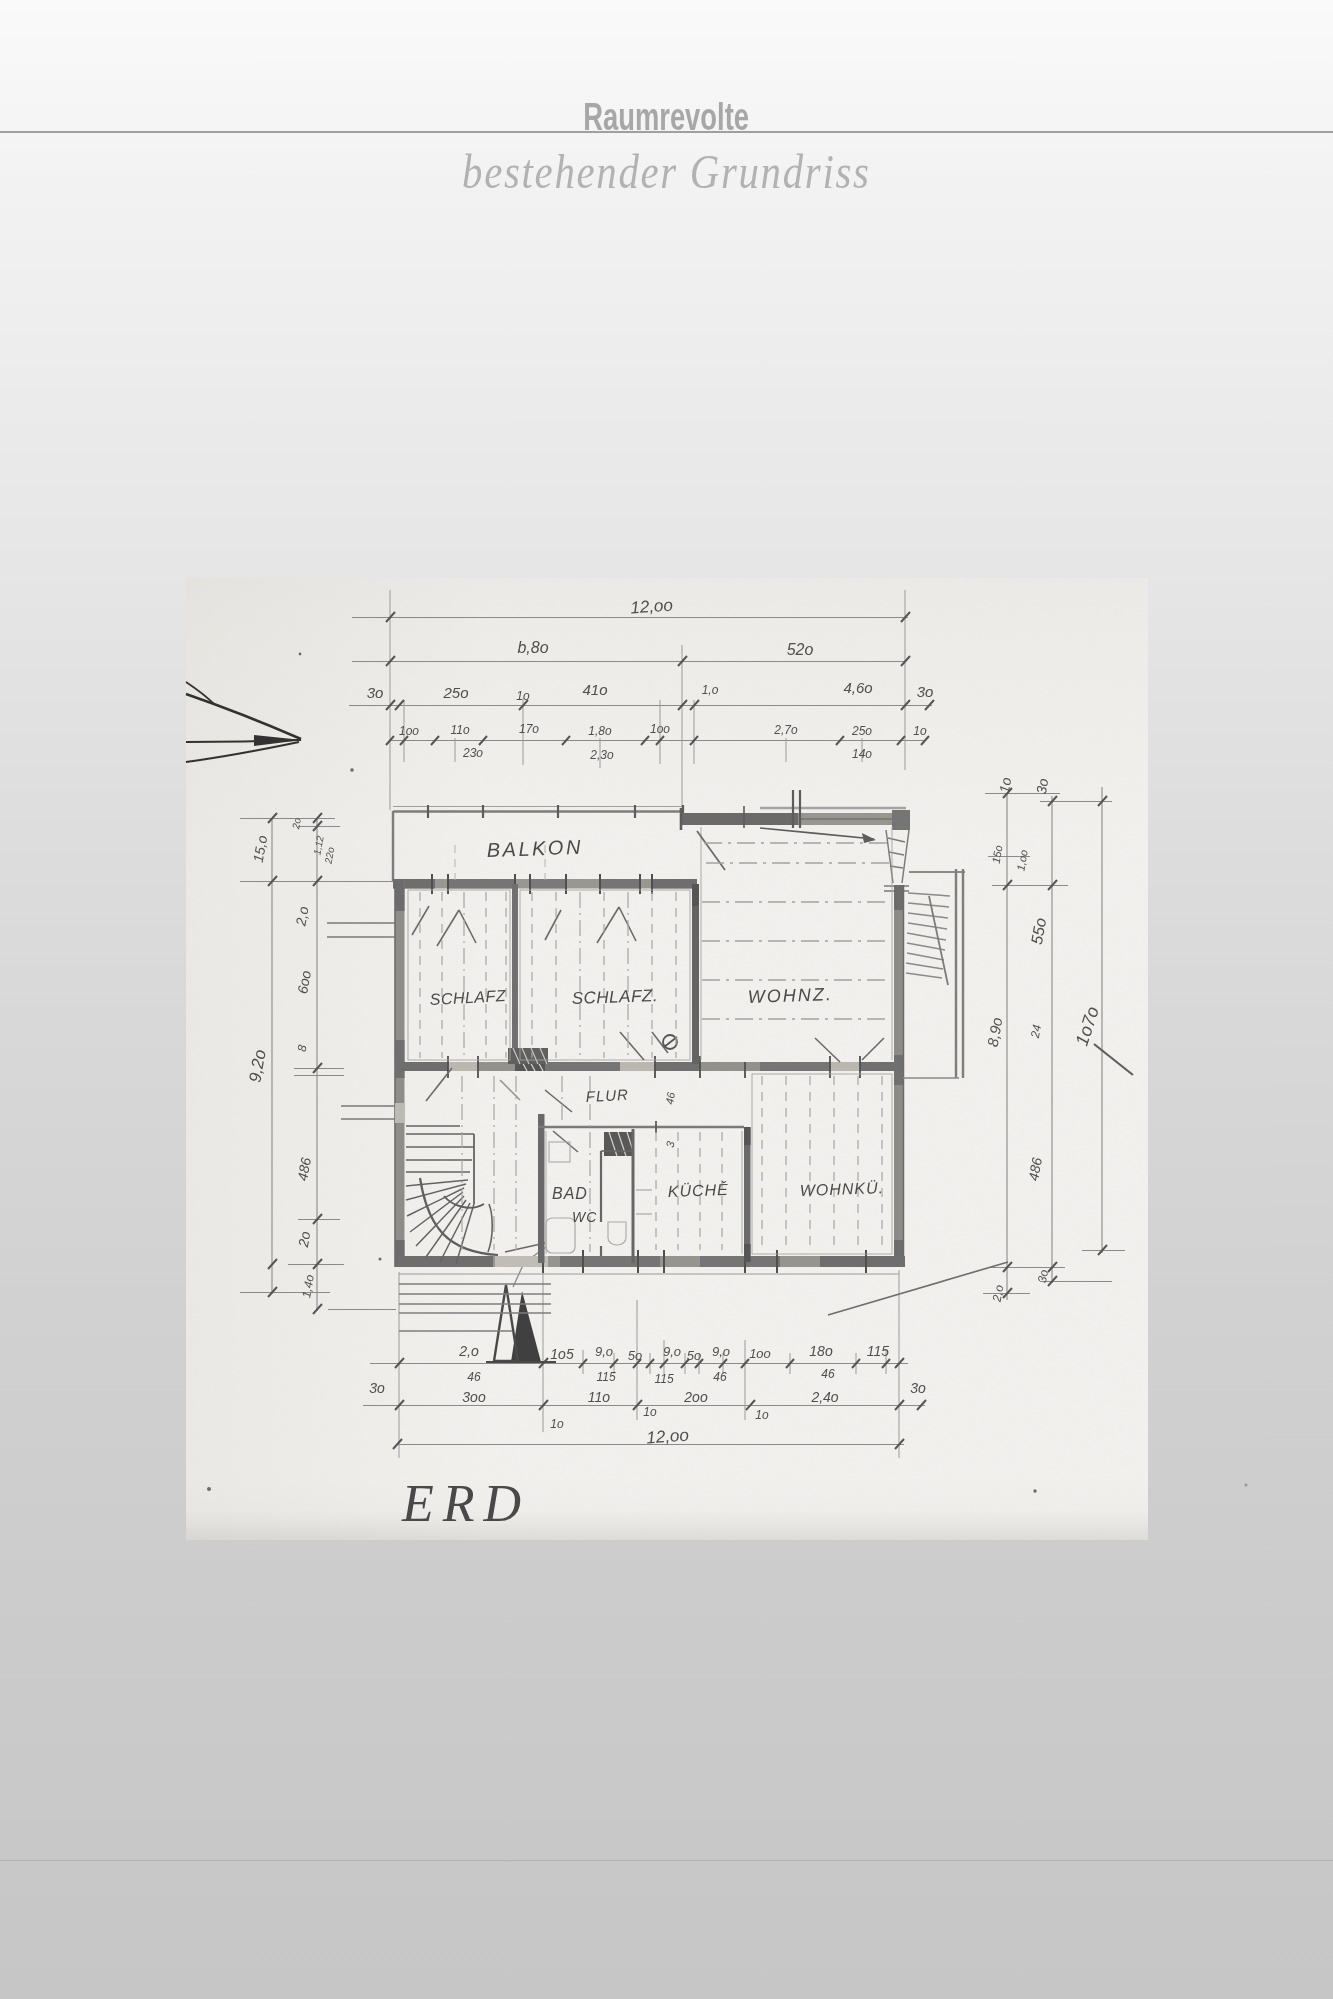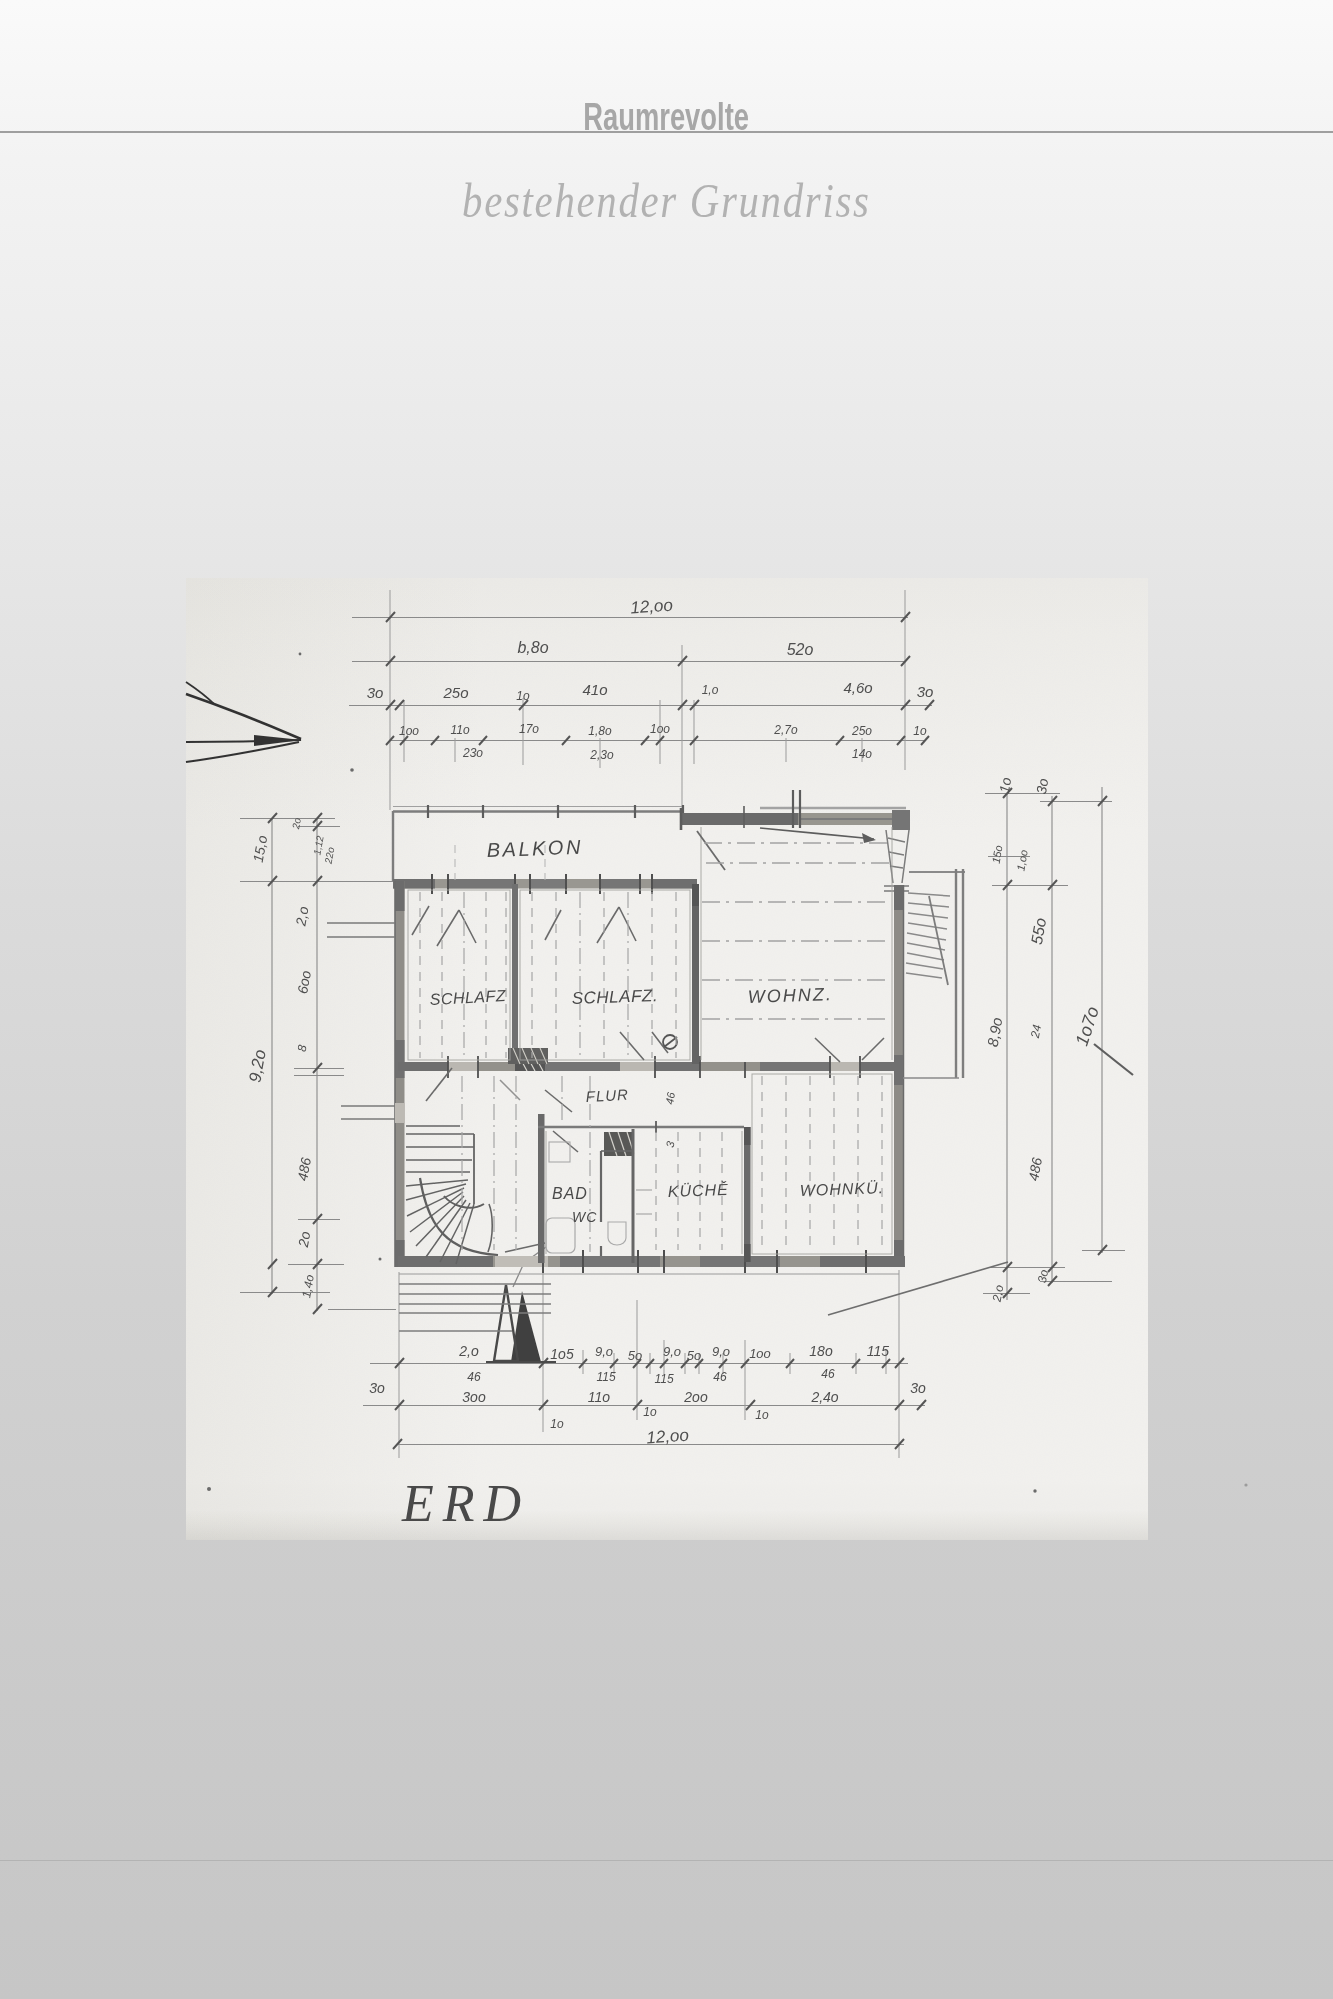--- a/index.html
+++ b/index.html
@@ -10,21 +10,21 @@
 </style>
 </head>
 <body>
 
 <div class="abs" style="left:0;top:96px;width:1333px;text-align:center;">
   <span style="display:inline-block;font-family:'Liberation Sans',sans-serif;font-weight:700;font-size:38px;color:#a7a7a7;transform:scaleX(0.72);letter-spacing:0px;">Raumrevolte</span>
 </div>
 
 <div class="abs" style="left:0;top:131px;width:1333px;height:1.6px;background:#9f9f9f;"></div>
 
-<div class="abs" style="left:0;top:144px;width:1333px;text-align:center;margin-top:29px;">
+<div class="abs" style="left:0;top:144px;width:1333px;text-align:center;">
   <span style="display:inline-block;font-family:'Liberation Serif',serif;font-style:italic;font-weight:400;font-size:48px;color:#b2b2b2;transform:scaleX(0.85);letter-spacing:2px;">bestehender Grundriss</span>
 </div>
 
 <svg class="abs" style="left:0;top:0;" width="1333" height="1999" viewBox="0 0 1333 1999">
   <defs>
     <filter id="paperNoise" x="0" y="0" width="100%" height="100%">
       <feTurbulence type="fractalNoise" baseFrequency="0.9" numOctaves="2" seed="7" result="n"></feTurbulence>
       <feColorMatrix in="n" type="matrix" values="0 0 0 0 0.45  0 0 0 0 0.45  0 0 0 0 0.44  0 0 0 0.05 0"></feColorMatrix>
       <feComposite operator="over" in2="SourceGraphic"></feComposite>
     </filter>

